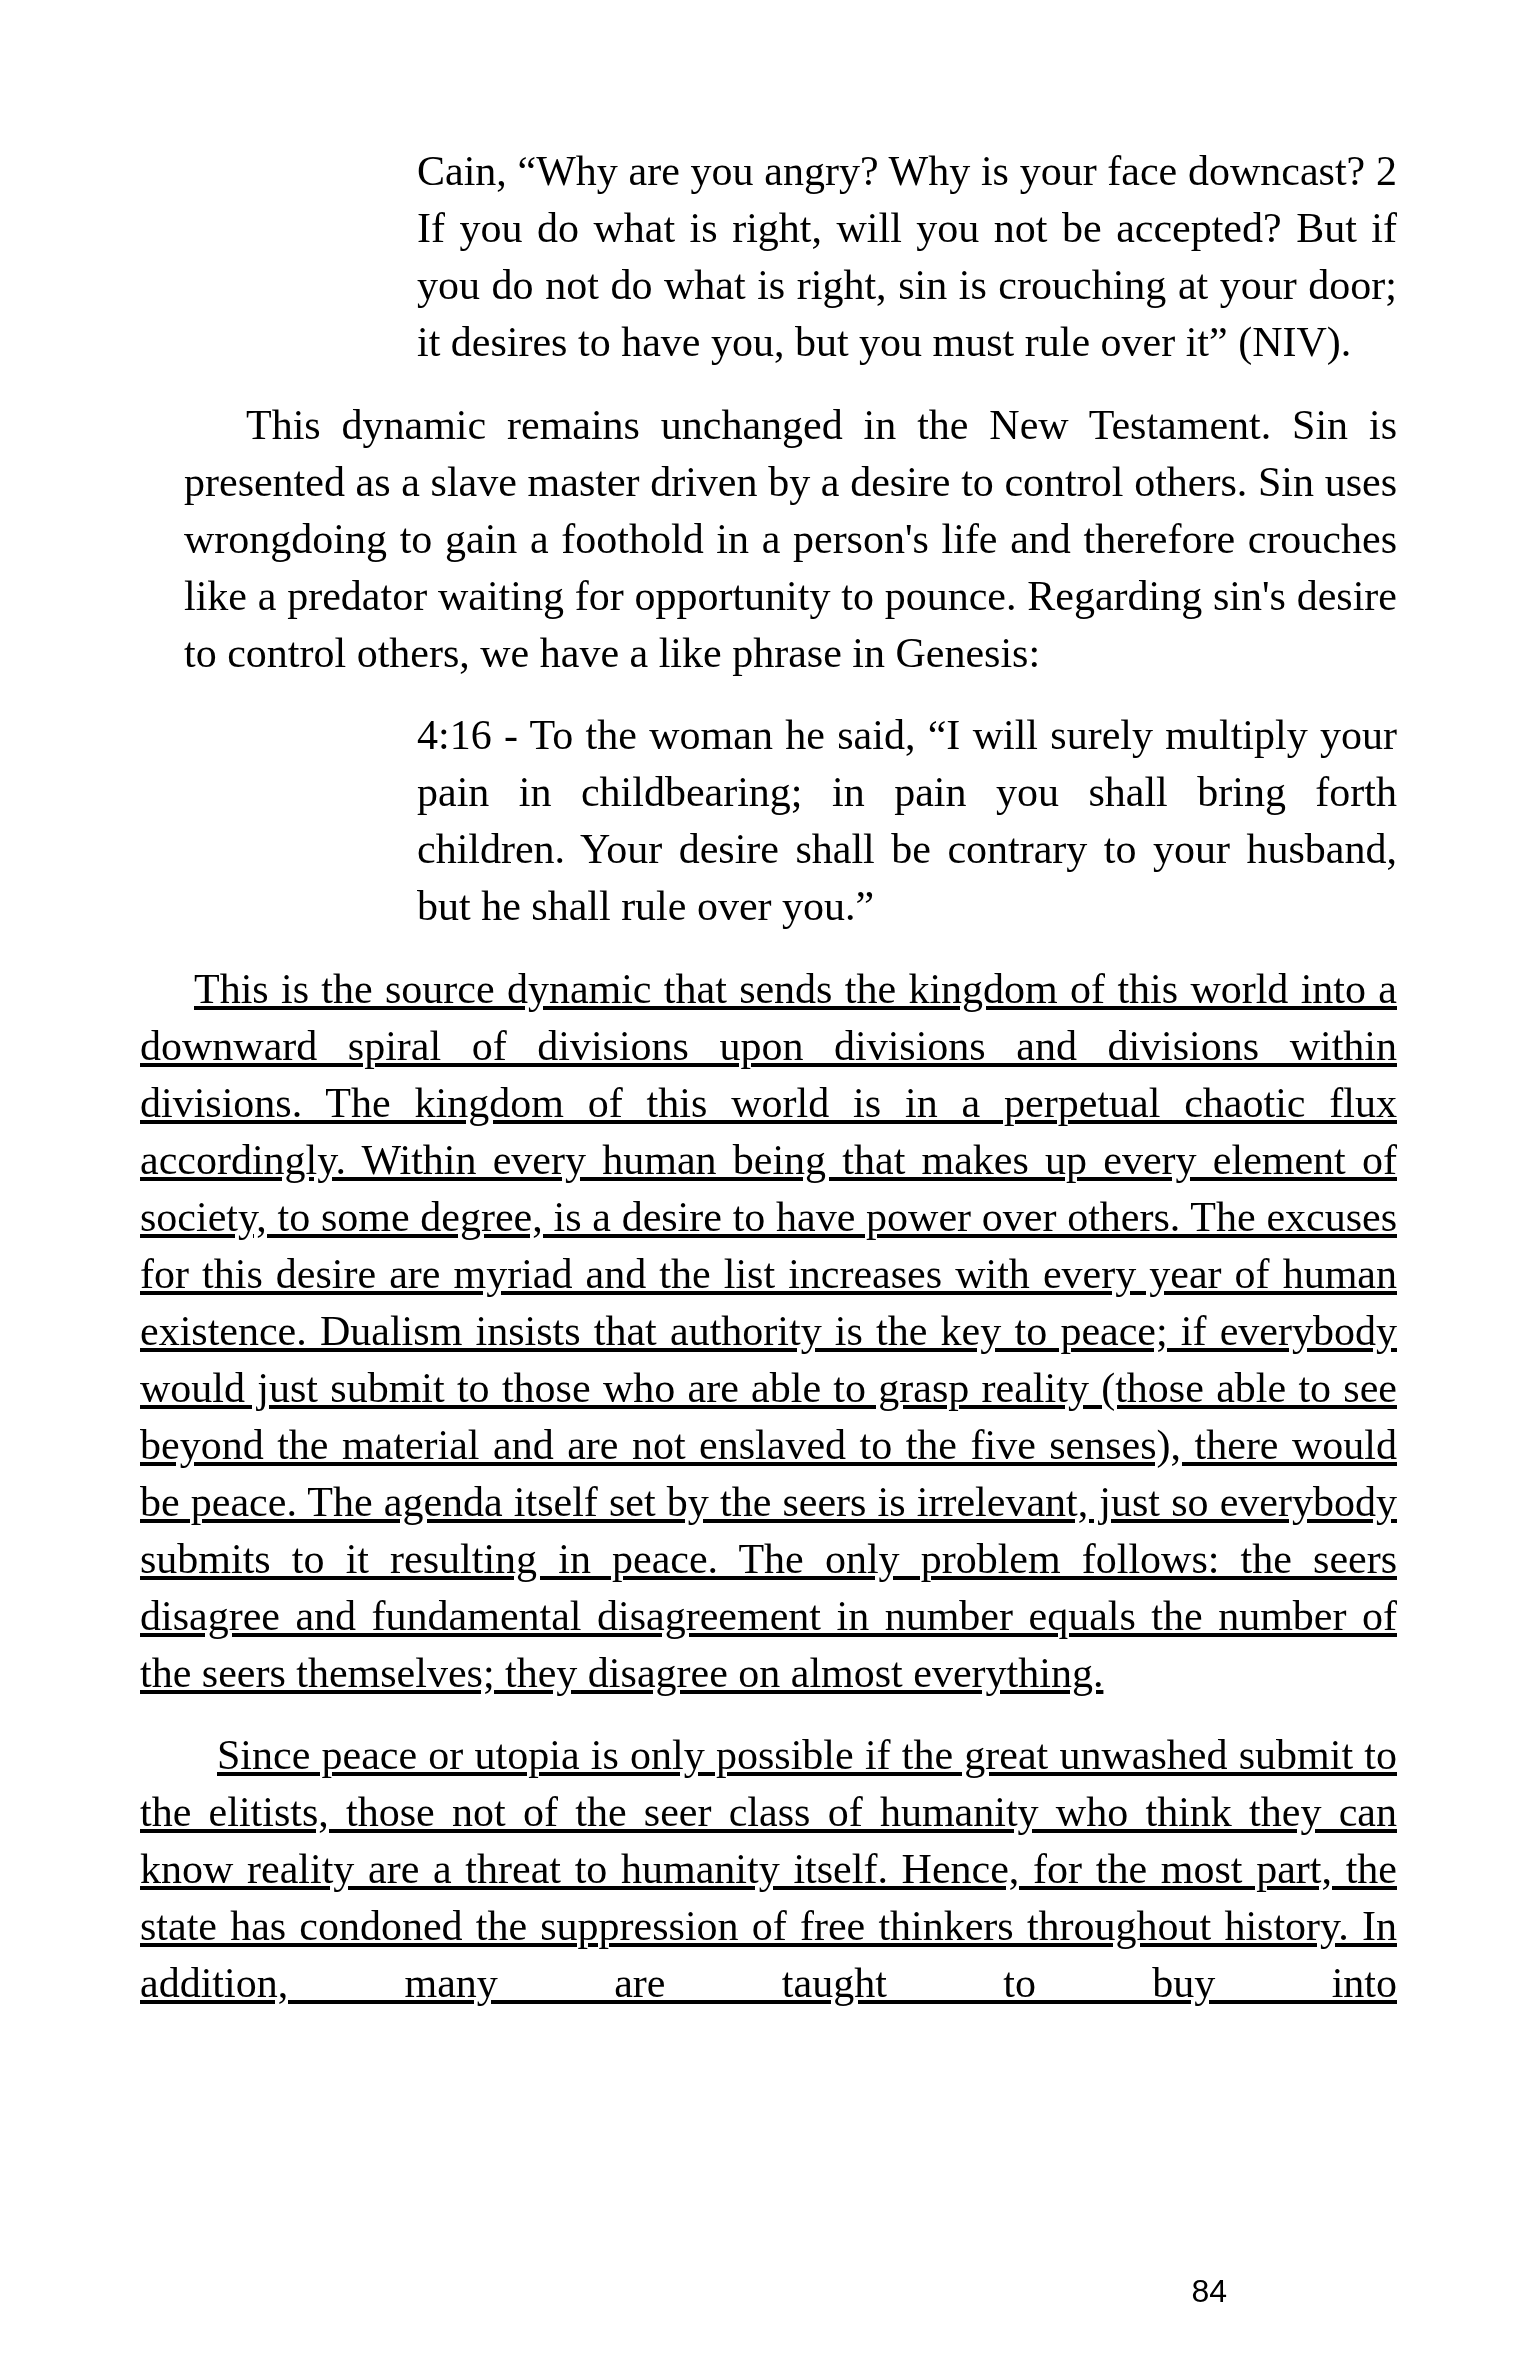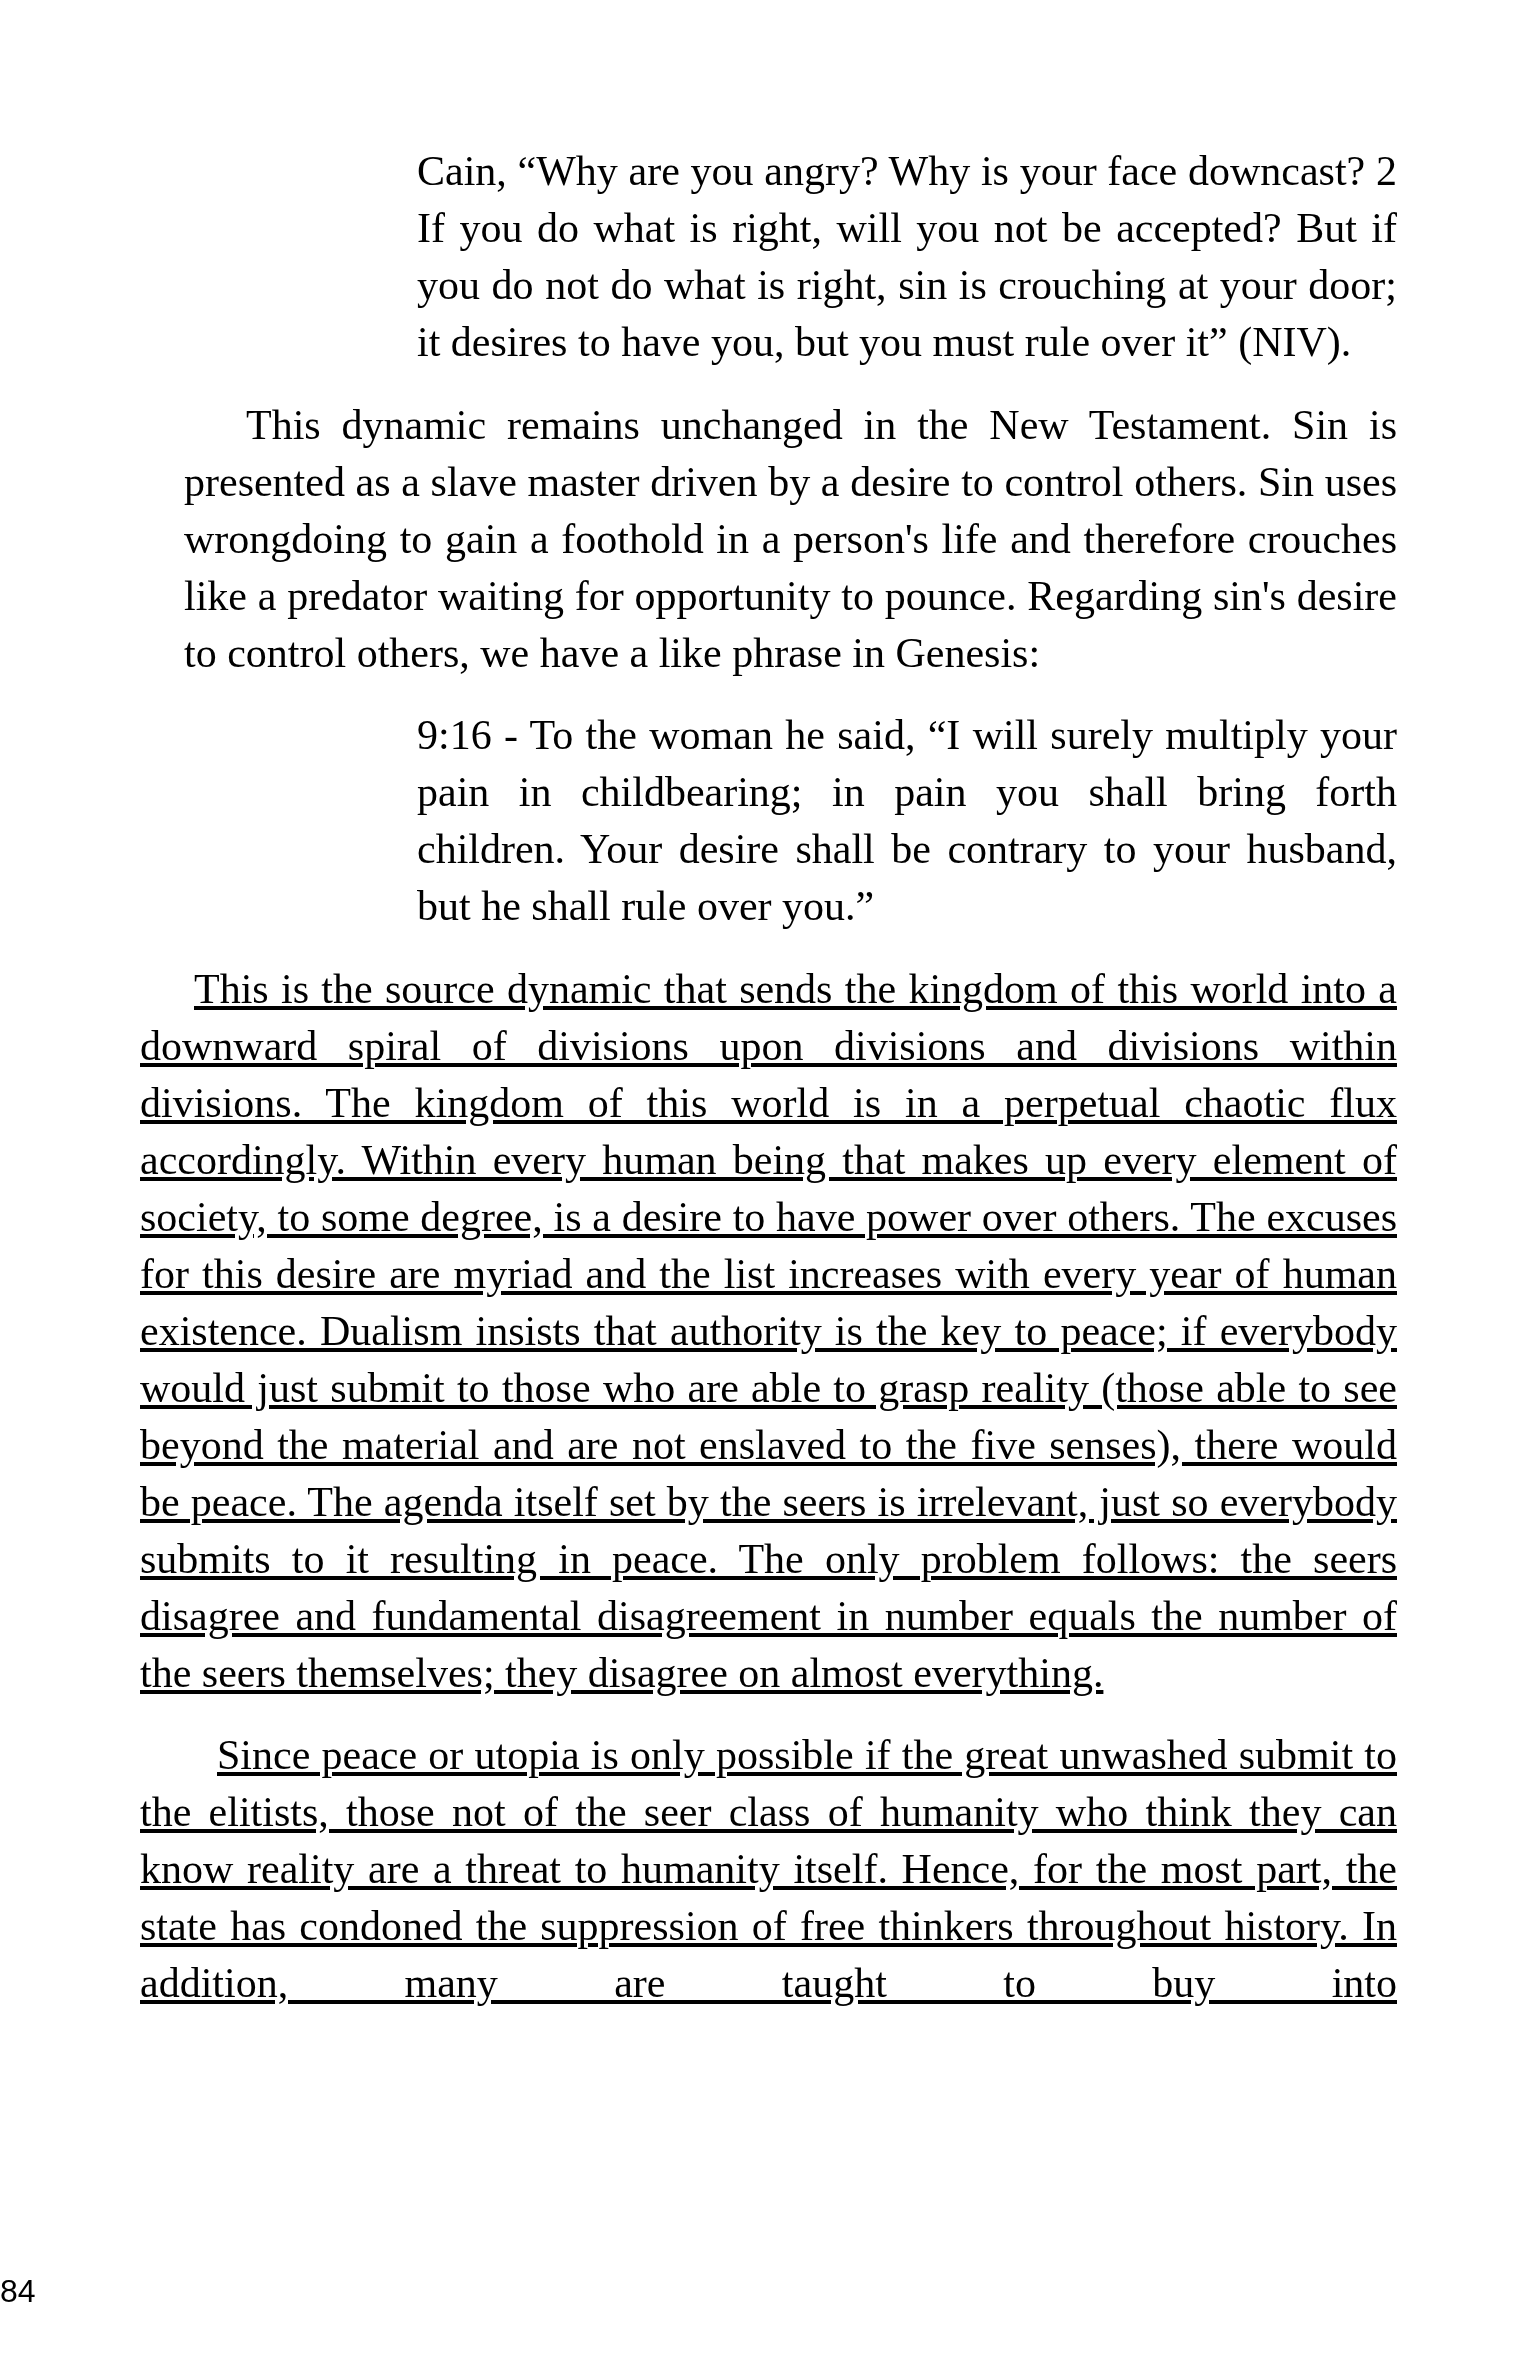--- a/index.html
+++ b/index.html
@@ -33,31 +33,31 @@
     margin-left: 277px;
   }
   .para-1 { text-indent: 62px; margin-left: 44px; }
   .para-2 { text-indent: 54px; text-decoration: underline; }
   .para-3 { text-indent: 77px; text-decoration: underline; }
   .page-number {
     position: absolute;
     left: 0;
     width: 1227px;
     top: 2273px;
-    text-align: left;
+    text-align: right;
     font-family: "Liberation Sans", "DejaVu Sans", sans-serif;
     font-size: 32px;
     line-height: 37px;
   }
 </style>
 </head>
 <body>
 
 <div class="page">
   <p class="block quote">Cain, “Why are you angry? Why is your face downcast? 2 If you do what is right, will you not be accepted? But if you do not do what is right, sin is crouching at your door; it desires to have you, but you must rule over it” (NIV).</p>
   <p class="block para-1">This dynamic remains unchanged in the New Testament. Sin is presented as a slave master driven by a desire to control others. Sin uses wrongdoing to gain a foothold in a person's life and therefore crouches like a predator waiting for opportunity to pounce. Regarding sin's desire to control others, we have a like phrase in Genesis:</p>
-  <p class="block quote">9:16 - To the woman he said, “I will surely multiply your pain in childbearing; in pain you shall bring forth children. Your desire shall be contrary to your husband, but he shall rule over you.”</p>
+  <p class="block quote">4:16 - To the woman he said, “I will surely multiply your pain in childbearing; in pain you shall bring forth children. Your desire shall be contrary to your husband, but he shall rule over you.”</p>
   <p class="block para-2">This is the source dynamic that sends the kingdom of this world into a downward spiral of divisions upon divisions and divisions within divisions. The kingdom of this world is in a perpetual chaotic flux accordingly. Within every human being that makes up every element of society, to some degree, is a desire to have power over others. The excuses for this desire are myriad and the list increases with every year of human existence. Dualism insists that authority is the key to peace; if everybody would just submit to those who are able to grasp reality (those able to see beyond the material and are not enslaved to the five senses), there would be peace. The agenda itself set by the seers is irrelevant, just so everybody submits to it resulting in peace. The only problem follows: the seers disagree and fundamental disagreement in number equals the number of the seers themselves; they disagree on almost everything.</p>
   <p class="block para-3" style="text-align-last: justify;">Since peace or utopia is only possible if the great unwashed submit to the elitists, those not of the seer class of humanity who think they can know reality are a threat to humanity itself. Hence, for the most part, the state has condoned the suppression of free thinkers throughout history. In addition, many are taught to buy into</p>
 </div>
 
 <div class="page-number">84</div>
 
 
 </body></html>

